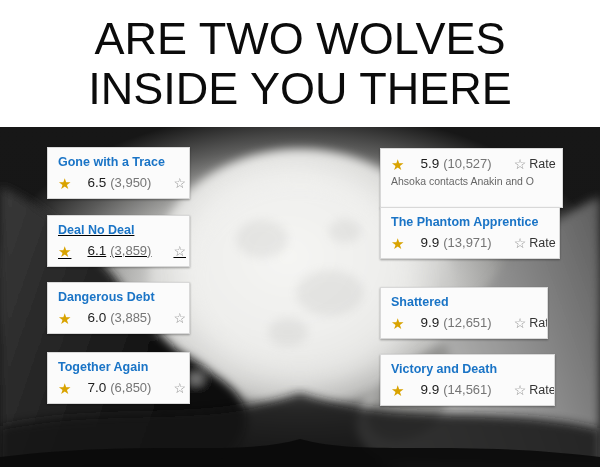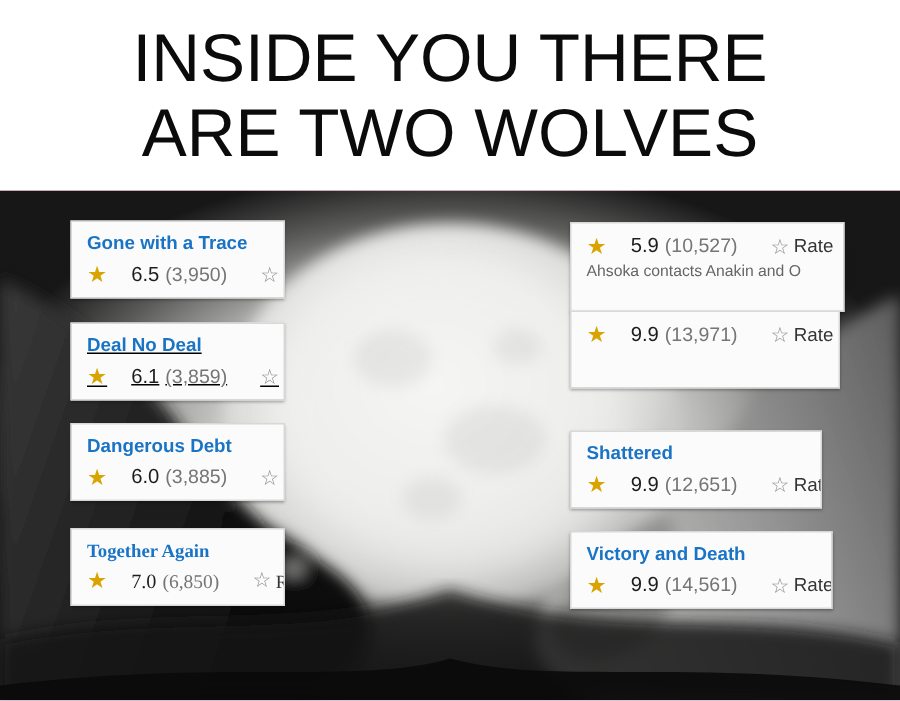--- a/index.html
+++ b/index.html
@@ -96,37 +96,37 @@
     margin-top:3px;
     white-space:nowrap;
     opacity:.85;
   }
 
   
   .left-card{left:47px;width:143px;}
   .lc0{top:20px;height:52px;}
   .lc1{top:88px;height:52px;text-decoration:underline;}
   .lc2{top:155px;height:52px;}
-  .lc3{top:225px;height:52px;font-family:Liberation Serif, serif;}
+  .lc3{top:225px;height:52px;}
 
   
   .right-card{left:380px;}
   .rc0{top:21px;width:183px;height:60px;}
   .rc1{top:80px;width:180px;height:52px;}
   .rc2{top:160px;width:168px;height:52px;}
   .rc3{top:227px;width:175px;height:52px;}
 </style>
 </head>
 <body>
 
 <div id="meme">
 
   <div class="header">
+    <div class="header-line">ARE TWO WOLVES</div>
     <div class="header-line">INSIDE YOU THERE</div>
-    <div class="header-line">ARE TWO WOLVES</div>
   </div>
 
   <div class="photo">
     <svg viewBox="0 0 600 340" preserveAspectRatio="none">
       <defs>
         <radialGradient id="moonGlow" cx="50%" cy="47%" r="52%">
           <stop offset="0%" stop-color="#f2f2f0"></stop>
           <stop offset="42%" stop-color="#e2e2e0"></stop>
           <stop offset="62%" stop-color="#a9a9a7"></stop>
           <stop offset="80%" stop-color="#5d5d5c"></stop>
@@ -251,20 +251,21 @@
         <span class="rating-count">(10,527)</span>
         <span class="rate-group">
           <span class="star-outline">☆</span>
           <span class="rate-label">Rate</span>
         </span>
       </div>
       <div class="card-desc">Ahsoka contacts Anakin and O</div>
     </div>
 
     <div class="card right-card rc1">
+      <div class="card-title">The Phantom Apprentice</div>
       <div class="card-row">
         <span class="star-filled">★</span>
         <span class="rating-value">9.9</span>
         <span class="rating-count">(13,971)</span>
         <span class="rate-group">
           <span class="star-outline">☆</span>
           <span class="rate-label">Rate</span>
         </span>
       </div>
     </div>

